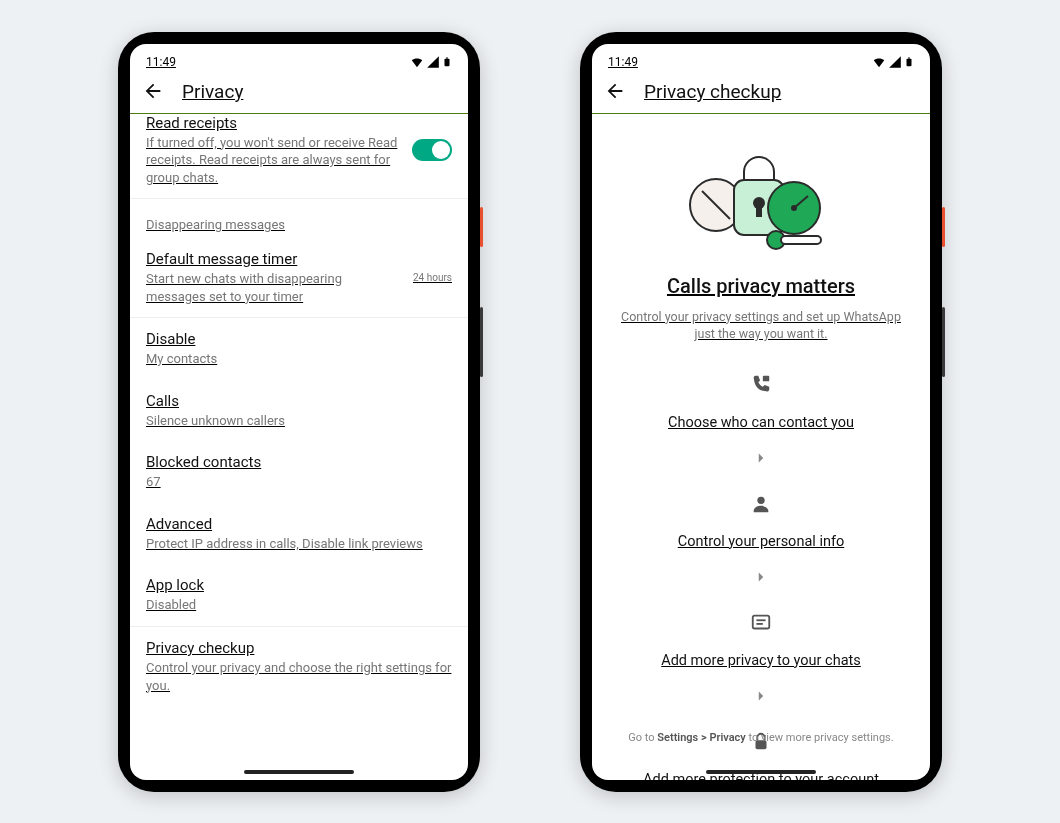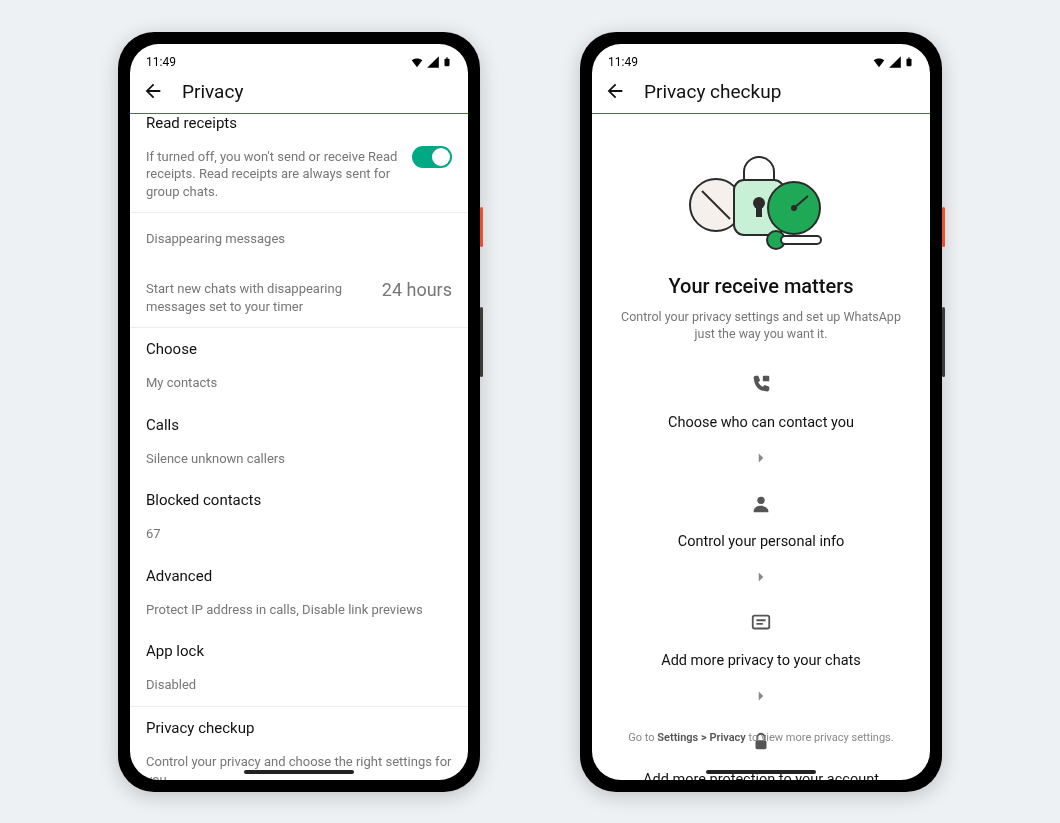--- a/index.html
+++ b/index.html
@@ -23,25 +23,26 @@
     box-shadow: 0 4px 20px rgba(0,0,0,0.2);
   }
   .side-btn-orange { position:absolute; right:-3px; top:175px; width:3px; height:40px; background:#e8502e; border-radius:2px;}
   .side-btn-black  { position:absolute; right:-3px; top:275px; width:3px; height:70px; background:#3a3a3a; border-radius:2px;}
   .speaker { position:absolute; top:20px; left:50%; transform:translateX(-50%); width:60px; height:6px; background:#222; border-radius:3px;}
   .camera  { position:absolute; top:18px; left:50%; transform:translateX(-76px); width:9px; height:9px; background:#1a1a1a; border-radius:50%;}
   .screen {
     width: 100%;
     height: 100%;
     background: #fff;
-    border-radius: 29px;
+    border-radius: 16px;
     overflow: hidden;
     display: flex;
     flex-direction: column;
     position: relative;
+    text-decoration: underline;
   }
   .statusbar {
     height: 28px;
     display: flex;
     justify-content: space-between;
     align-items: center;
     padding: 8px 16px 0 16px;
     font-size: 12px;
     color: #000;
   }
@@ -57,22 +58,22 @@
   .content { flex:1; overflow:hidden; }
   .row {
     padding: 12px 16px;
     display:flex;
     justify-content:flex-start;
     align-items:center;
     gap:12px;
   }
   .row-left { flex:1; }
   .row-title { font-size: 15px; color:#111; }
-  .row-sub   { font-size: 13px; color:#777; line-height:1.35; margin-top:16px;}
-  .row-value { font-size:18px; color:#777;}
+  .row-sub   { font-size: 13px; color:#777; line-height:1.35; margin-top:2px;}
+  .row-value { font-size:10px; color:#777;}
   .section-header { font-size:13px; color:#777; padding: 18px 32px 6px 16px; }
   .divider { height:1px; background:#eee; }
   .toggle {
     width:40px; height:22px; border-radius:11px; background:#00a884;
     position:relative; flex-shrink:0;
   }
   .toggle::after{
     content:""; position:absolute; right:2px; top:2px;
     width:18px; height:18px; border-radius:50%; background:#fff;
   }
@@ -137,29 +138,30 @@
           <div class="row-title">Read receipts</div>
           <div class="row-sub">If turned off, you won't send or receive Read receipts. Read receipts are always sent for group chats.</div>
         </div>
         <div class="toggle"></div>
       </div>
       <div class="divider"></div>
 
       <div class="section-header">Disappearing messages</div>
       <div class="row">
         <div class="row-left">
+          <div class="row-title">Default message timer</div>
           <div class="row-sub">Start new chats with disappearing messages set to your timer</div>
         </div>
         <div class="row-value">24 hours</div>
       </div>
       <div class="divider"></div>
 
       <div class="row">
         <div class="row-left">
-          <div class="row-title">Choose</div>
+          <div class="row-title">Disable</div>
           <div class="row-sub">My contacts</div>
         </div>
       </div>
 
       <div class="row">
         <div class="row-left">
           <div class="row-title">Calls</div>
           <div class="row-sub">Silence unknown callers</div>
         </div>
       </div>
@@ -234,21 +236,21 @@
           <path d="M68 30 v-8 a15 15 0 0 1 30 0 v8" fill="none" stroke="#2b2b2b" stroke-width="2"></path>
           <circle cx="83" cy="53" r="6" fill="#2b2b2b"></circle>
           <rect x="80" y="53" width="6" height="14" fill="#2b2b2b"></rect>
           <circle cx="118" cy="58" r="26" fill="#1fa855" stroke="#2b2b2b" stroke-width="2"></circle>
           <circle cx="118" cy="58" r="3" fill="#2b2b2b"></circle>
           <line x1="118" y1="58" x2="132" y2="46" stroke="#2b2b2b" stroke-width="2"></line>
           <circle cx="100" cy="90" r="9" fill="#1fa855" stroke="#2b2b2b" stroke-width="2"></circle>
           <rect x="105" y="86" width="40" height="8" rx="4" fill="#fff" stroke="#2b2b2b" stroke-width="2"></rect>
         </svg>
       </div>
-      <div class="checkup-title">Your receive matters</div>
+      <div class="checkup-title">Calls privacy matters</div>
       <div class="checkup-sub">Control your privacy settings and set up WhatsApp just the way you want it.</div>
 
       <div class="checkup-row">
         <svg class="icon" viewBox="0 0 24 24">
             <path fill="#555" d="M6 2h3l2 5-2 2c1 2 3 4 5 5l2-2 5 2v3c0 1-1 2-2 2C10 19 5 14 4 4c0-1 1-2 2-2z"></path>
             <rect x="14" y="2" width="7" height="6" rx="1" fill="#555"></rect>
           </svg>
         <div class="label">Choose who can contact you</div>
         <svg class="chev" viewBox="0 0 24 24">
             <path fill="#888" d="M9 6l6 6-6 6"></path>

